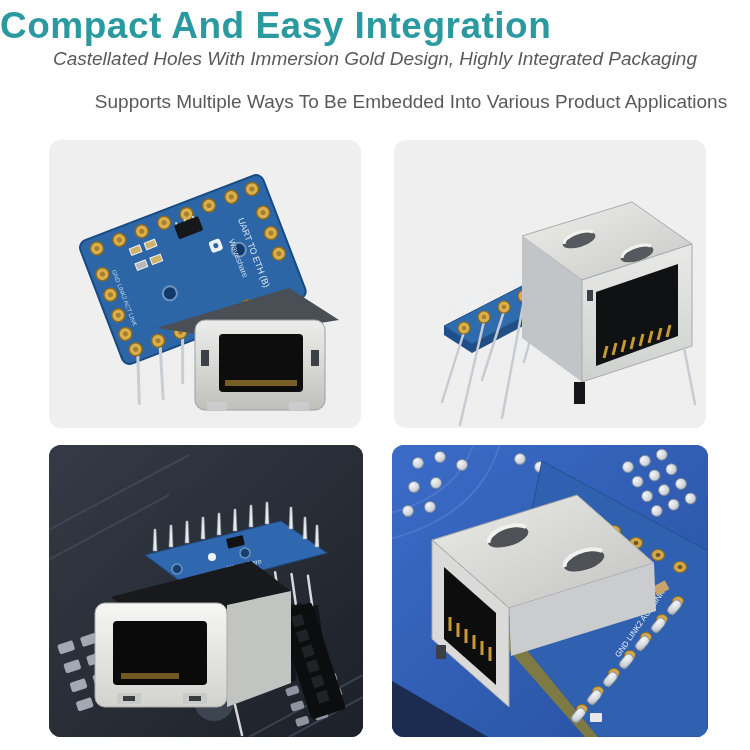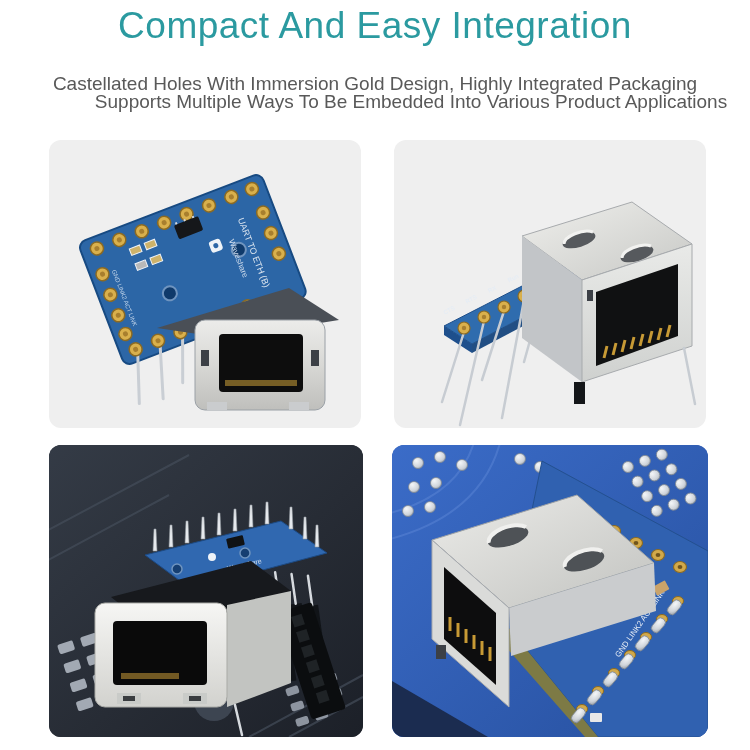--- a/index.html
+++ b/index.html
@@ -3,28 +3,28 @@
 <meta charset="utf-8">
 <style>
   html,body{margin:0;padding:0;}
   body{
     width:750px;height:750px;background:#ffffff;
     font-family:"Liberation Sans", sans-serif;
     position:relative;overflow:hidden;
   }
   .page-title{
     position:absolute;top:5px;left:0;width:750px;
-    text-align:center;font-size:37px;font-weight:400;
+    font-size:37px;font-weight:700;
     color:#2b9aa0;letter-spacing:0.5px;
   }
   .subtitle{
     position:absolute;left:0;width:750px;text-align:center;
     font-size:19px;color:#595959;
   }
-  .subtitle.l1{top:73px;}
+  .subtitle.l1{top:48px;font-style:italic;}
   .subtitle.l2{top:91px;padding-left:36px;}
   .photo{
     position:absolute;border-radius:12px;overflow:hidden;
   }
   .photo svg{display:block;width:100%;height:100%;}
   .p1{left:49px;top:140px;width:312px;height:288px;background:#efefef;}
   .p2{left:394px;top:140px;width:312px;height:288px;background:#efefef;}
   .p3{left:49px;top:445px;width:314px;height:292px;background:#262b33;}
   .p4{left:392px;top:445px;width:316px;height:292px;background:#2e5cb3;}
   text{font-family:"Liberation Sans", sans-serif;}

